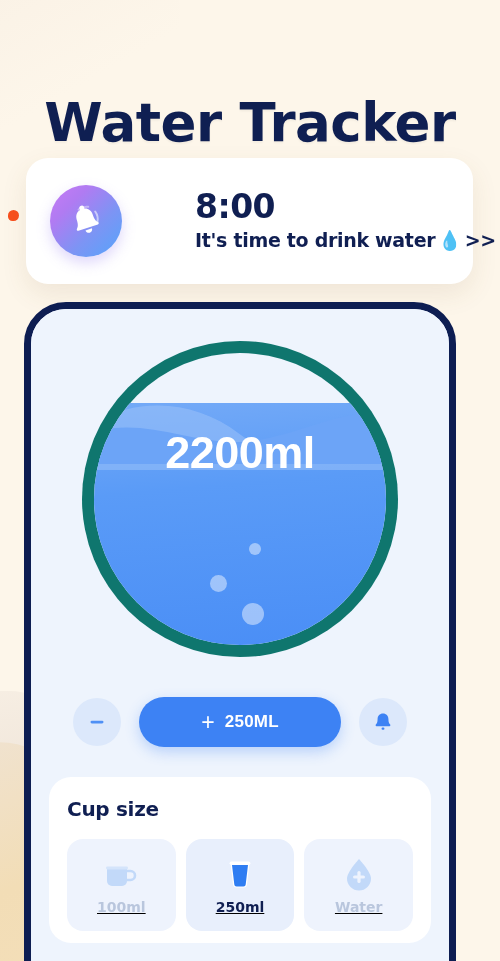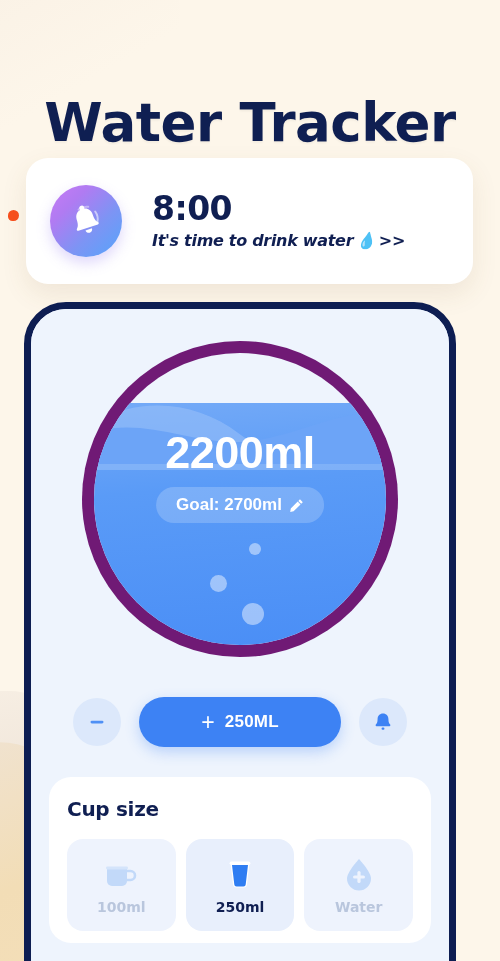--- a/index.html
+++ b/index.html
@@ -80,20 +80,21 @@
   #notif-card {
     position: absolute;
     left: 26px; top: 158px;
     width: 447px; height: 126px;
     background: #ffffff;
     border-radius: 22px;
     box-shadow: 0 10px 26px rgba(120, 90, 50, 0.10);
     display: flex;
     align-items: center;
     padding-left: 24px;
+    gap: 43px;
   }
 
   .bell-avatar {
     width: 72px; height: 72px;
     border-radius: 50%;
     background: linear-gradient(135deg, #c77bf5 0%, #b07bf2 28%, #7d94f4 62%, #55a5fb 100%);
     display: flex; align-items: center; justify-content: center;
     flex: 0 0 auto;
     box-shadow: 0 6px 14px rgba(140, 110, 240, 0.28);
   }
@@ -102,31 +103,30 @@
 
   #notif-time {
     font-size: 33px;
     font-weight: 800;
     color: #101f52;
     line-height: 1.04;
     font-family: "DejaVu Sans", sans-serif;
     letter-spacing: -0.5px;
   }
   #notif-message {
-    font-size: 16px;
+    font-size: 19px;
     font-weight: 700;
     color: #101f52;
     margin-top: 4px;
     font-family: "DejaVu Sans", sans-serif;
     letter-spacing: -0.3px;
     display: flex;
     align-items: center;
     gap: 3px;
     white-space: nowrap;
-    font-style: italic;
   }
 
   
   #phone-frame {
     position: absolute;
     left: 24px; top: 302px;
     width: 432px; height: 700px;
     border: 7px solid #0d1d52;
     border-radius: 42px 42px 0 0;
     background: #eef4fd;
@@ -141,21 +141,21 @@
   }
 
   
   #water-ring {
     position: absolute;
     left: 50%;
     transform: translateX(-50%);
     top: 32px;
     width: 316px; height: 316px;
     border-radius: 50%;
-    background: #701a75;
+    background: #0f766e;
     display: flex;
     align-items: center;
     justify-content: center;
   }
   #water-circle {
     position: relative;
     width: 292px; height: 292px;
     border-radius: 50%;
     overflow: hidden;
     background: #eef4fd;
@@ -262,20 +262,21 @@
     font-size: 20px;
     font-weight: 800;
     color: #101f52;
     margin-bottom: 18px;
     font-family: "DejaVu Sans", sans-serif;
     letter-spacing: -0.3px;
   }
   #cup-list {
     display: flex;
     gap: 10px;
+    text-decoration: underline;
   }
   .cup-item {
     flex: 1;
     background: #eef3fd;
     border-radius: 16px;
     height: 92px;
     display: flex;
     flex-direction: column;
     align-items: center;
     justify-content: center;
@@ -348,26 +349,20 @@
         <svg class="wave-main" viewBox="0 0 300 70" preserveAspectRatio="none">
           <path d="M0,46 C50,16 100,50 150,48 C200,46 250,8 300,20 L300,70 L0,70 Z" fill="#6ca4f7"></path>
         </svg>
 
         <div class="bubble" style="width:12px; height:12px; left:155px; top:190px;"></div>
         <div class="bubble" style="width:17px; height:17px; left:116px; top:222px;"></div>
         <div class="bubble" style="width:22px; height:22px; left:148px; top:250px;"></div>
 
         <div id="water-amount">2200ml</div>
 
-        <div id="goal-pill">
-          <span>Goal: 2700ml</span>
-          <svg width="15" height="15" viewBox="0 0 16 16">
-            <path d="M11.6 1.4 l3 3 -1.7 1.7 -3-3 z M9.2 3.8 l3 3 -7.4 7.4 -3.6 0.6 0.6-3.6 z" fill="#ffffff"></path>
-          </svg>
-        </div>
       </div>
     </div>
 
     <div id="action-row">
       <button class="circle-btn">
         <svg width="20" height="20" viewBox="0 0 20 20">
           <rect x="3.5" y="8.7" width="13" height="2.8" rx="1.4" fill="#4f90f5"></rect>
         </svg>
       </button>
 

